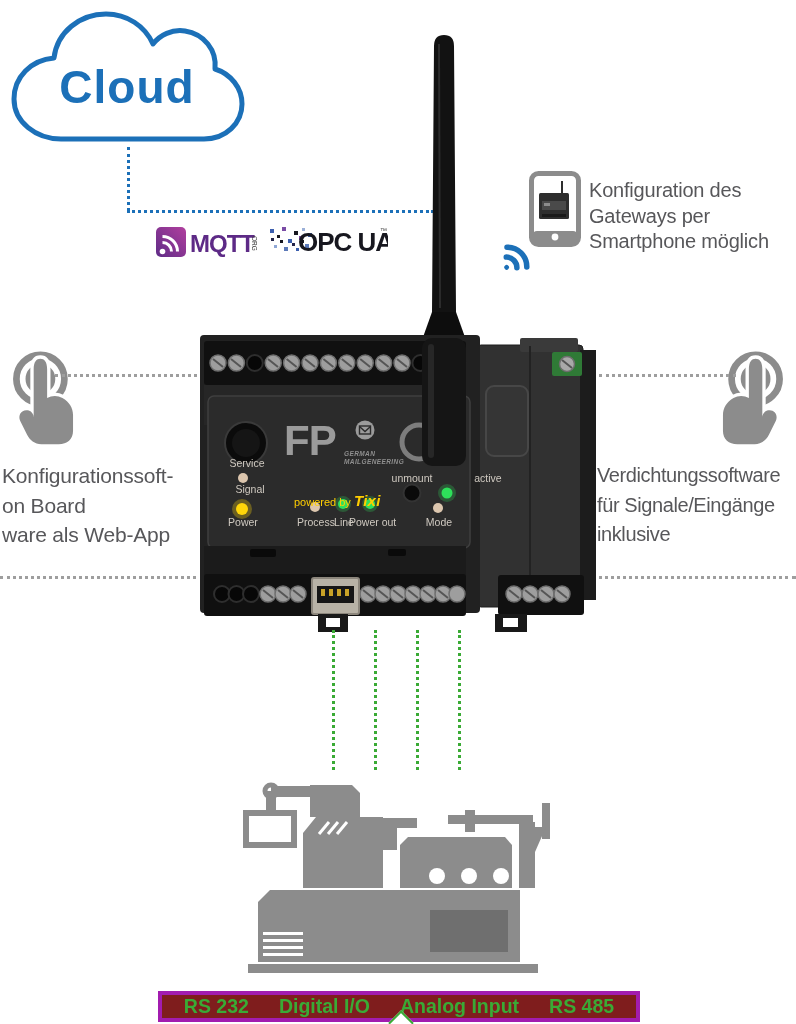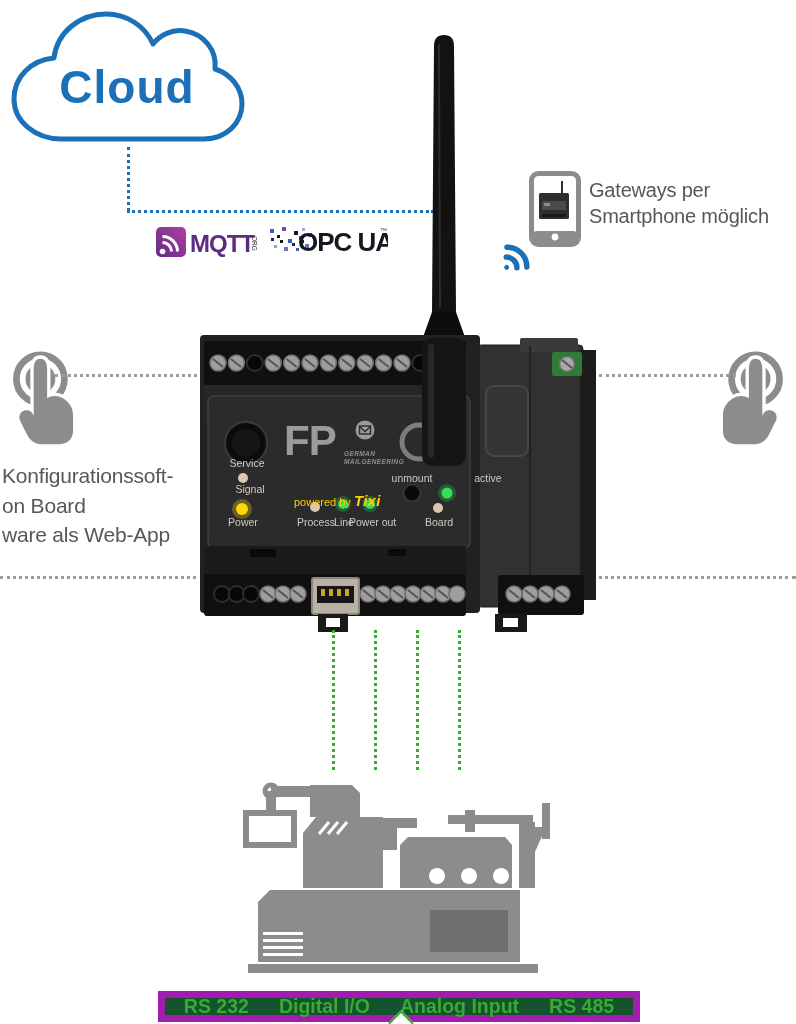--- a/index.html
+++ b/index.html
@@ -11,21 +11,21 @@
   .dotted-gray{border-top:3px dotted #9e9e9e;height:0;}
   .dotted-blue-h{border-top:3px dotted #1c70b8;height:0;}
   .dotted-blue-v{border-left:3px dotted #1c70b8;width:0;}
   .dotted-green-v{border-left:3px dotted #3aaa35;width:0;}
   .lbl{position:absolute;color:#cfc9c0;font-size:10.5px;text-align:center;white-space:nowrap;}
   .cloud-word{color:#1c70b8;font-weight:bold;font-size:46px;text-align:center;letter-spacing:1px;}
   .fp-brand{color:#9b9b9b;font-weight:bold;font-size:42px;letter-spacing:-1px;line-height:44px;}
   .fp-sub{position:absolute;color:#8f8f8f;font-size:6.5px;font-style:italic;font-weight:bold;letter-spacing:.4px;white-space:nowrap;}
   .pby{position:absolute;color:#ffce00;font-size:11px;white-space:nowrap;}
   .pby b{font-style:italic;font-size:15px;letter-spacing:.3px;}
-  .ifbar{box-sizing:border-box;border:7px solid #a21caf;background:#14532d;display:flex;
+  .ifbar{box-sizing:border-box;border:4px solid #a21caf;background:#7f1d1d;display:flex;
          align-items:center;justify-content:center;gap:30px;color:#3aaa35;
          font-weight:bold;font-size:19.5px;}
   .ifbar span{white-space:nowrap;}
   .caret{background:#fff;border-top:2px solid #3aaa35;border-right:2px solid #3aaa35;
          transform:rotate(-45deg);}
 </style>
 </head>
 <body>
 
 <div id="scene">
@@ -92,20 +92,21 @@
   </svg>
 
   <svg class="abs" style="left:495px;top:243px;" width="36" height="36" viewBox="0 0 36 36">
     <g transform="rotate(45 18 18)" fill="none" stroke="#1c70b8" stroke-width="5.5" stroke-linecap="round">
       <circle cx="18" cy="27" r="2.4" fill="#1c70b8" stroke="none"></circle>
       <path d="M10.5 20 A10.5 10.5 0 0 1 25.5 20"></path>
       <path d="M4 12.5 A19.5 19.5 0 0 1 32 12.5"></path>
     </g>
   </svg>
   <div class="abs note" style="left:589px;top:178px;font-size:20px;line-height:25.5px;">
+    <div>Konfiguration des</div>
     <div>Gateways per</div>
     <div>Smartphone möglich</div>
   </div>
 
   <svg class="abs" style="left:2px;top:348px;" width="96" height="104" viewBox="0 0 100 104">
     <g fill="none" stroke="#8c8c8c" stroke-width="7">
       <circle cx="40" cy="30" r="25"></circle>
       <circle cx="40" cy="30" r="12"></circle>
     </g>
     <path d="M33 20 C33 12 36 9 40 9 C44 9 47 12 47 20 L47 50 C52 47 58 47 63 50 C70 54 74 60 74 68
@@ -126,20 +127,25 @@
 
   <div class="abs dotted-gray" style="left:55px;top:374px;width:142px;"></div>
   <div class="abs dotted-gray" style="left:599px;top:374px;width:137px;"></div>
   <div class="abs dotted-gray" style="left:0px;top:576px;width:196px;"></div>
   <div class="abs dotted-gray" style="left:586px;top:576px;width:210px;"></div>
 
   <div class="abs note" style="left:2px;top:461px;font-size:21px;line-height:29.5px;">
     <div>Konfigurationssoft-</div>
     <div>on Board</div>
     <div>ware als Web-App</div>
+  </div>
+  <div class="abs note" style="left:597px;top:461px;font-size:20px;line-height:29.5px;letter-spacing:-0.4px;">
+    <div>Verdichtungssoftware</div>
+    <div>für Signale/Eingänge</div>
+    <div>inklusive</div>
   </div>
 
   <svg class="abs" style="left:190px;top:30px;" width="420" height="612" viewBox="0 0 420 612">
 
     <g>
       <path d="M244 16 Q244 5 254 5 Q264 5 264 16 L266 282 L242 282 Z" fill="#121212"></path>
       <line x1="249" y1="14" x2="250" y2="278" stroke="#2c2c2c" stroke-width="2"></line>
       <polygon points="242,282 266,282 276,310 232,310" fill="#0d0d0d"></polygon>
     </g>
 
@@ -284,21 +290,21 @@
   <div class="lbl" style="left:221px;top:516px;width:44px;">Power</div>
   <div class="abs fp-brand" style="left:284px;top:419px;">FP</div>
   <div class="fp-sub" style="left:344px;top:450px;">GERMAN</div>
   <div class="fp-sub" style="left:344px;top:458px;">MAILGENEERING</div>
   <div class="pby" style="left:294px;top:492px;"><span>powered by </span><b>Tixi</b></div>
   <div class="lbl" style="left:295px;top:516px;width:42px;">Process</div>
   <div class="lbl" style="left:330px;top:516px;width:28px;">Line</div>
   <div class="lbl" style="left:349px;top:516px;width:44px;">Power out</div>
   <div class="lbl" style="left:390px;top:472px;width:44px;">unmount</div>
   <div class="lbl" style="left:432px;top:472px;width:32px;padding-left:40px;">active</div>
-  <div class="lbl" style="left:423px;top:516px;width:32px;">Board</div>
+  <div class="lbl" style="left:423px;top:516px;width:32px;">Mode</div>
 
   <div class="abs dotted-green-v" style="left:332px;top:630px;height:140px;"></div>
   <div class="abs dotted-green-v" style="left:374px;top:630px;height:140px;"></div>
   <div class="abs dotted-green-v" style="left:416px;top:630px;height:140px;"></div>
   <div class="abs dotted-green-v" style="left:458px;top:630px;height:140px;"></div>
 
   <svg class="abs" style="left:235px;top:772px;" width="330" height="206" viewBox="0 0 330 206">
     <g fill="#8c8c8c">
       <circle cx="36" cy="19" r="6" fill="#fff" stroke="#8c8c8c" stroke-width="5"></circle>
       <rect x="36" y="14" width="46" height="11"></rect>

